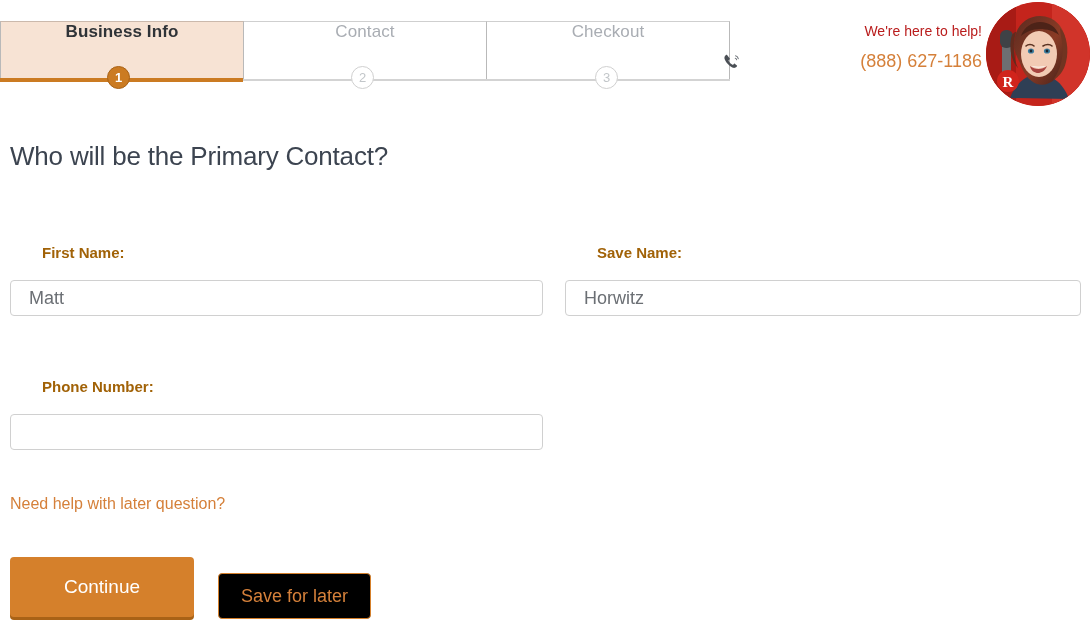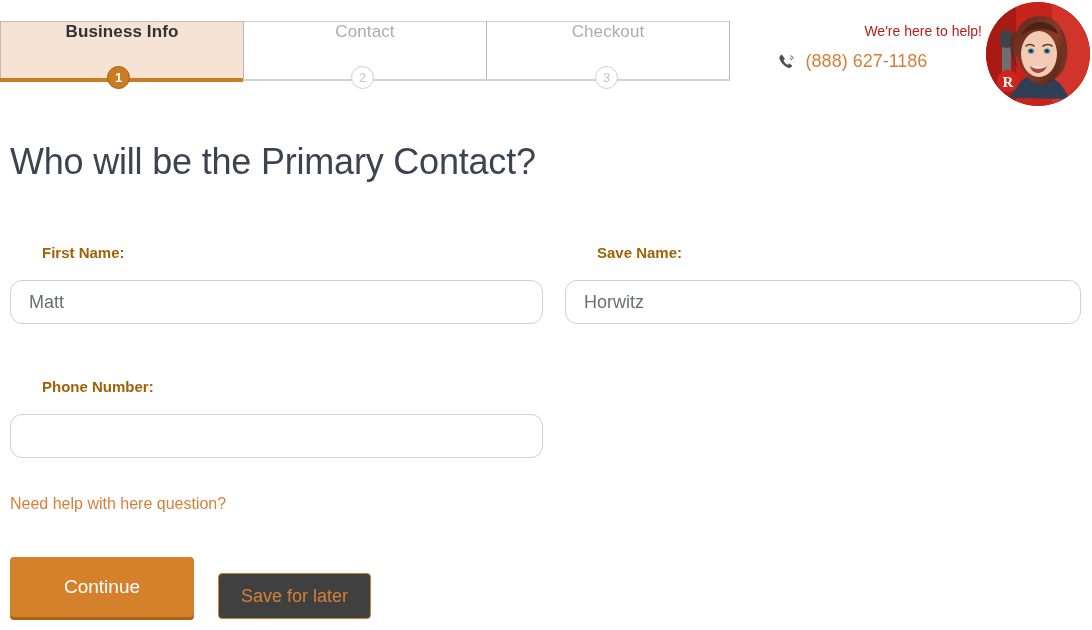--- a/index.html
+++ b/index.html
@@ -123,21 +123,21 @@
   .help-title {
     font-size: 14px;
     color: #b91c1c;
     line-height: 22px;
     white-space: nowrap;
   }
   .help-phone-row {
     margin-top: 9px;
     display: flex;
     align-items: center;
-    justify-content: center;
+    justify-content: space-between;
     gap: 9px;
   }
   .phone-icon {
     width: 20px;
     height: 20px;
     display: block;
     flex: 0 0 auto;
   }
   .help-phone {
     font-size: 18px;
@@ -155,21 +155,21 @@
     overflow: hidden;
     background: #c9281f;
   }
   .avatar svg { display: block; }
 
   
   .page-title {
     position: absolute;
     left: 10px;
     top: 141px;
-    font-size: 36px;
+    font-size: 26px;
     font-weight: normal;
     color: #3c4450;
     margin: 0;
     letter-spacing: -.2px;
   }
 
   
   .field-label {
     position: absolute;
     font-size: 15px;
@@ -177,24 +177,24 @@
     color: #a16207;
     margin-left: 32px;
   }
   .lbl-first { left: 10px; top: 244px; }
   .lbl-last  { left: 565px; top: 244px; }
   .lbl-phone { left: 10px; top: 378px; }
 
   .text-input {
     position: absolute;
     box-sizing: border-box;
-    height: 44px;
+    height: 36px;
     background: #ffffff;
     border: 1px solid #d0d0d0;
-    border-radius: 12px;
+    border-radius: 4px;
     padding: 0 18px;
     font-family: "Liberation Sans", sans-serif;
     font-size: 18px;
     color: #6b6f74;
     outline: none;
   }
   .inp-first { left: 10px;  top: 280px; width: 533px; }
   .inp-last  { left: 565px; top: 280px; width: 516px; }
   .inp-phone { left: 10px;  top: 414px; width: 533px; }
 
@@ -224,21 +224,21 @@
     font-size: 19px;
     cursor: pointer;
     padding: 0;
   }
   .btn-save {
     position: absolute;
     left: 218px;
     top: 573px;
     width: 153px;
     height: 46px;
-    background: #404040;
+    background: #000000;
     border: 1px solid #d5802b;
     border-radius: 4px;
     color: #d5803a;
     font-family: "Liberation Sans", sans-serif;
     font-size: 18px;
     cursor: pointer;
     padding: 0;
   }
 </style>
 </head>
@@ -331,16 +331,16 @@
 
 <label class="field-label lbl-first">First Name:</label>
 <input class="text-input inp-first" type="text" value="Matt" style="">
 
 <label class="field-label lbl-last">Save Name:</label>
 <input class="text-input inp-last" type="text" value="Horwitz" style="">
 
 <label class="field-label lbl-phone">Phone Number:</label>
 <input class="text-input inp-phone" type="text" value="" style="">
 
-<a class="help-link">Need help with here question?</a>
+<a class="help-link">Need help with later question?</a>
 
 <button class="btn-continue">Continue</button>
 <button class="btn-save">Save for later</button>
 
 </body></html>

